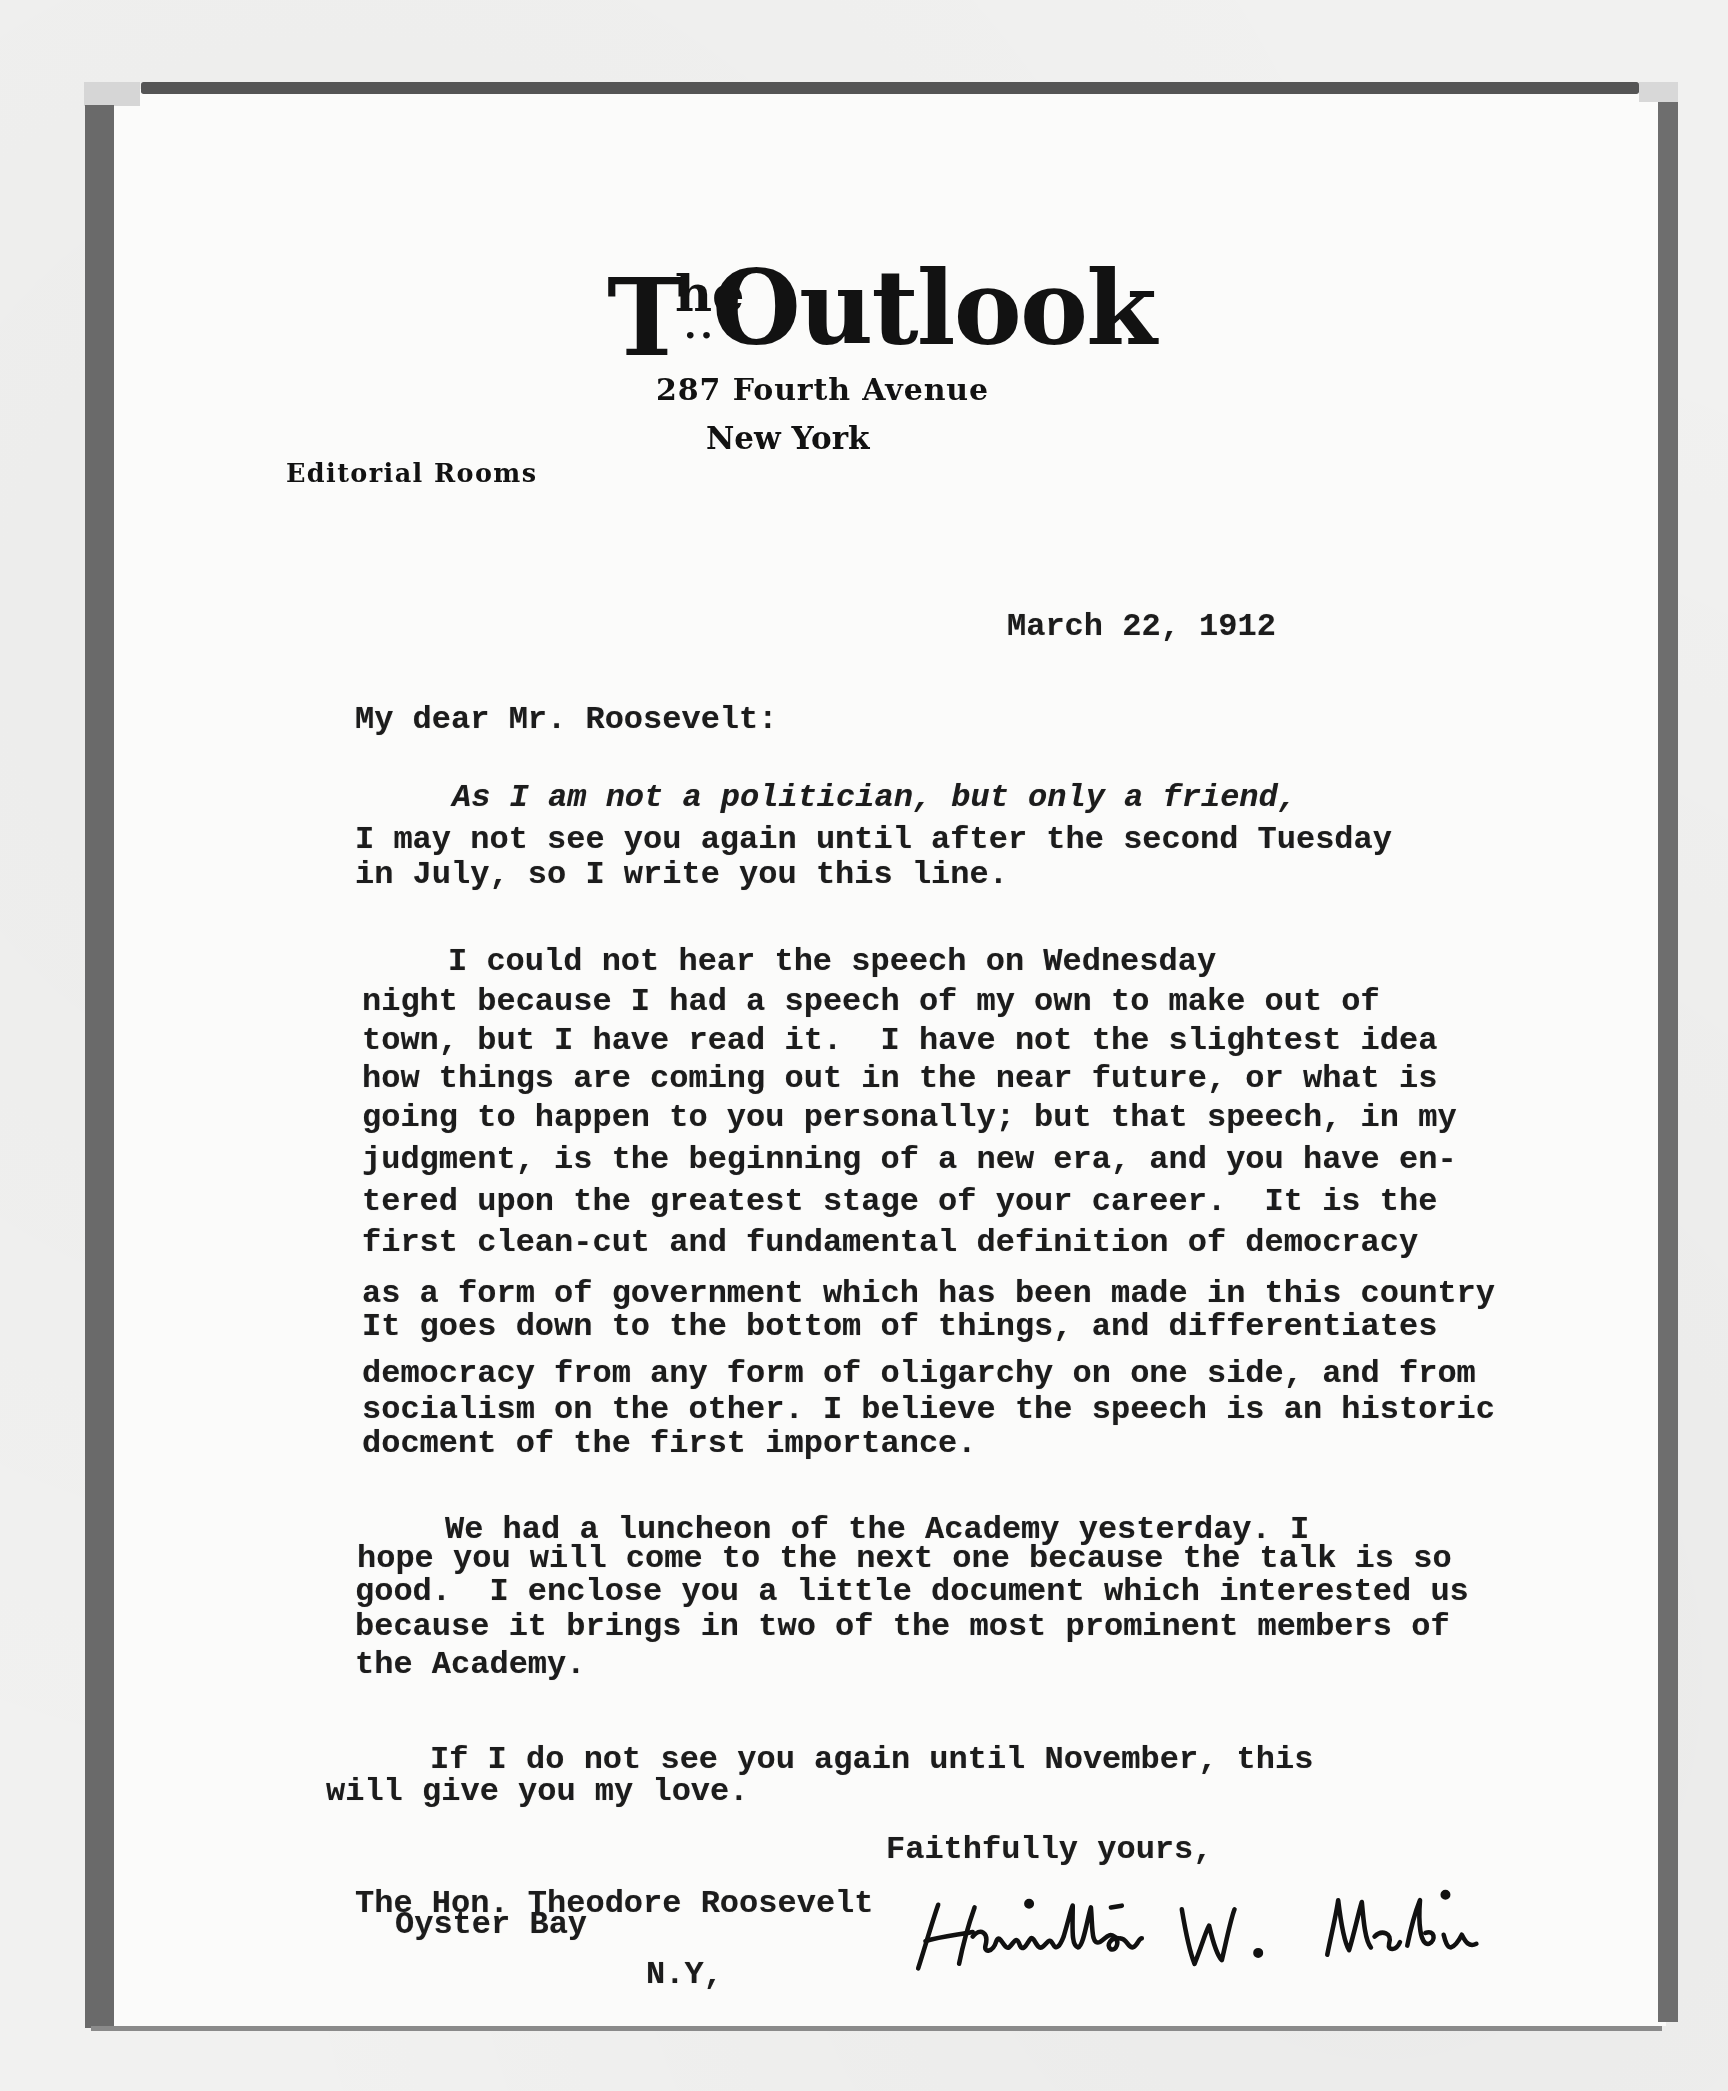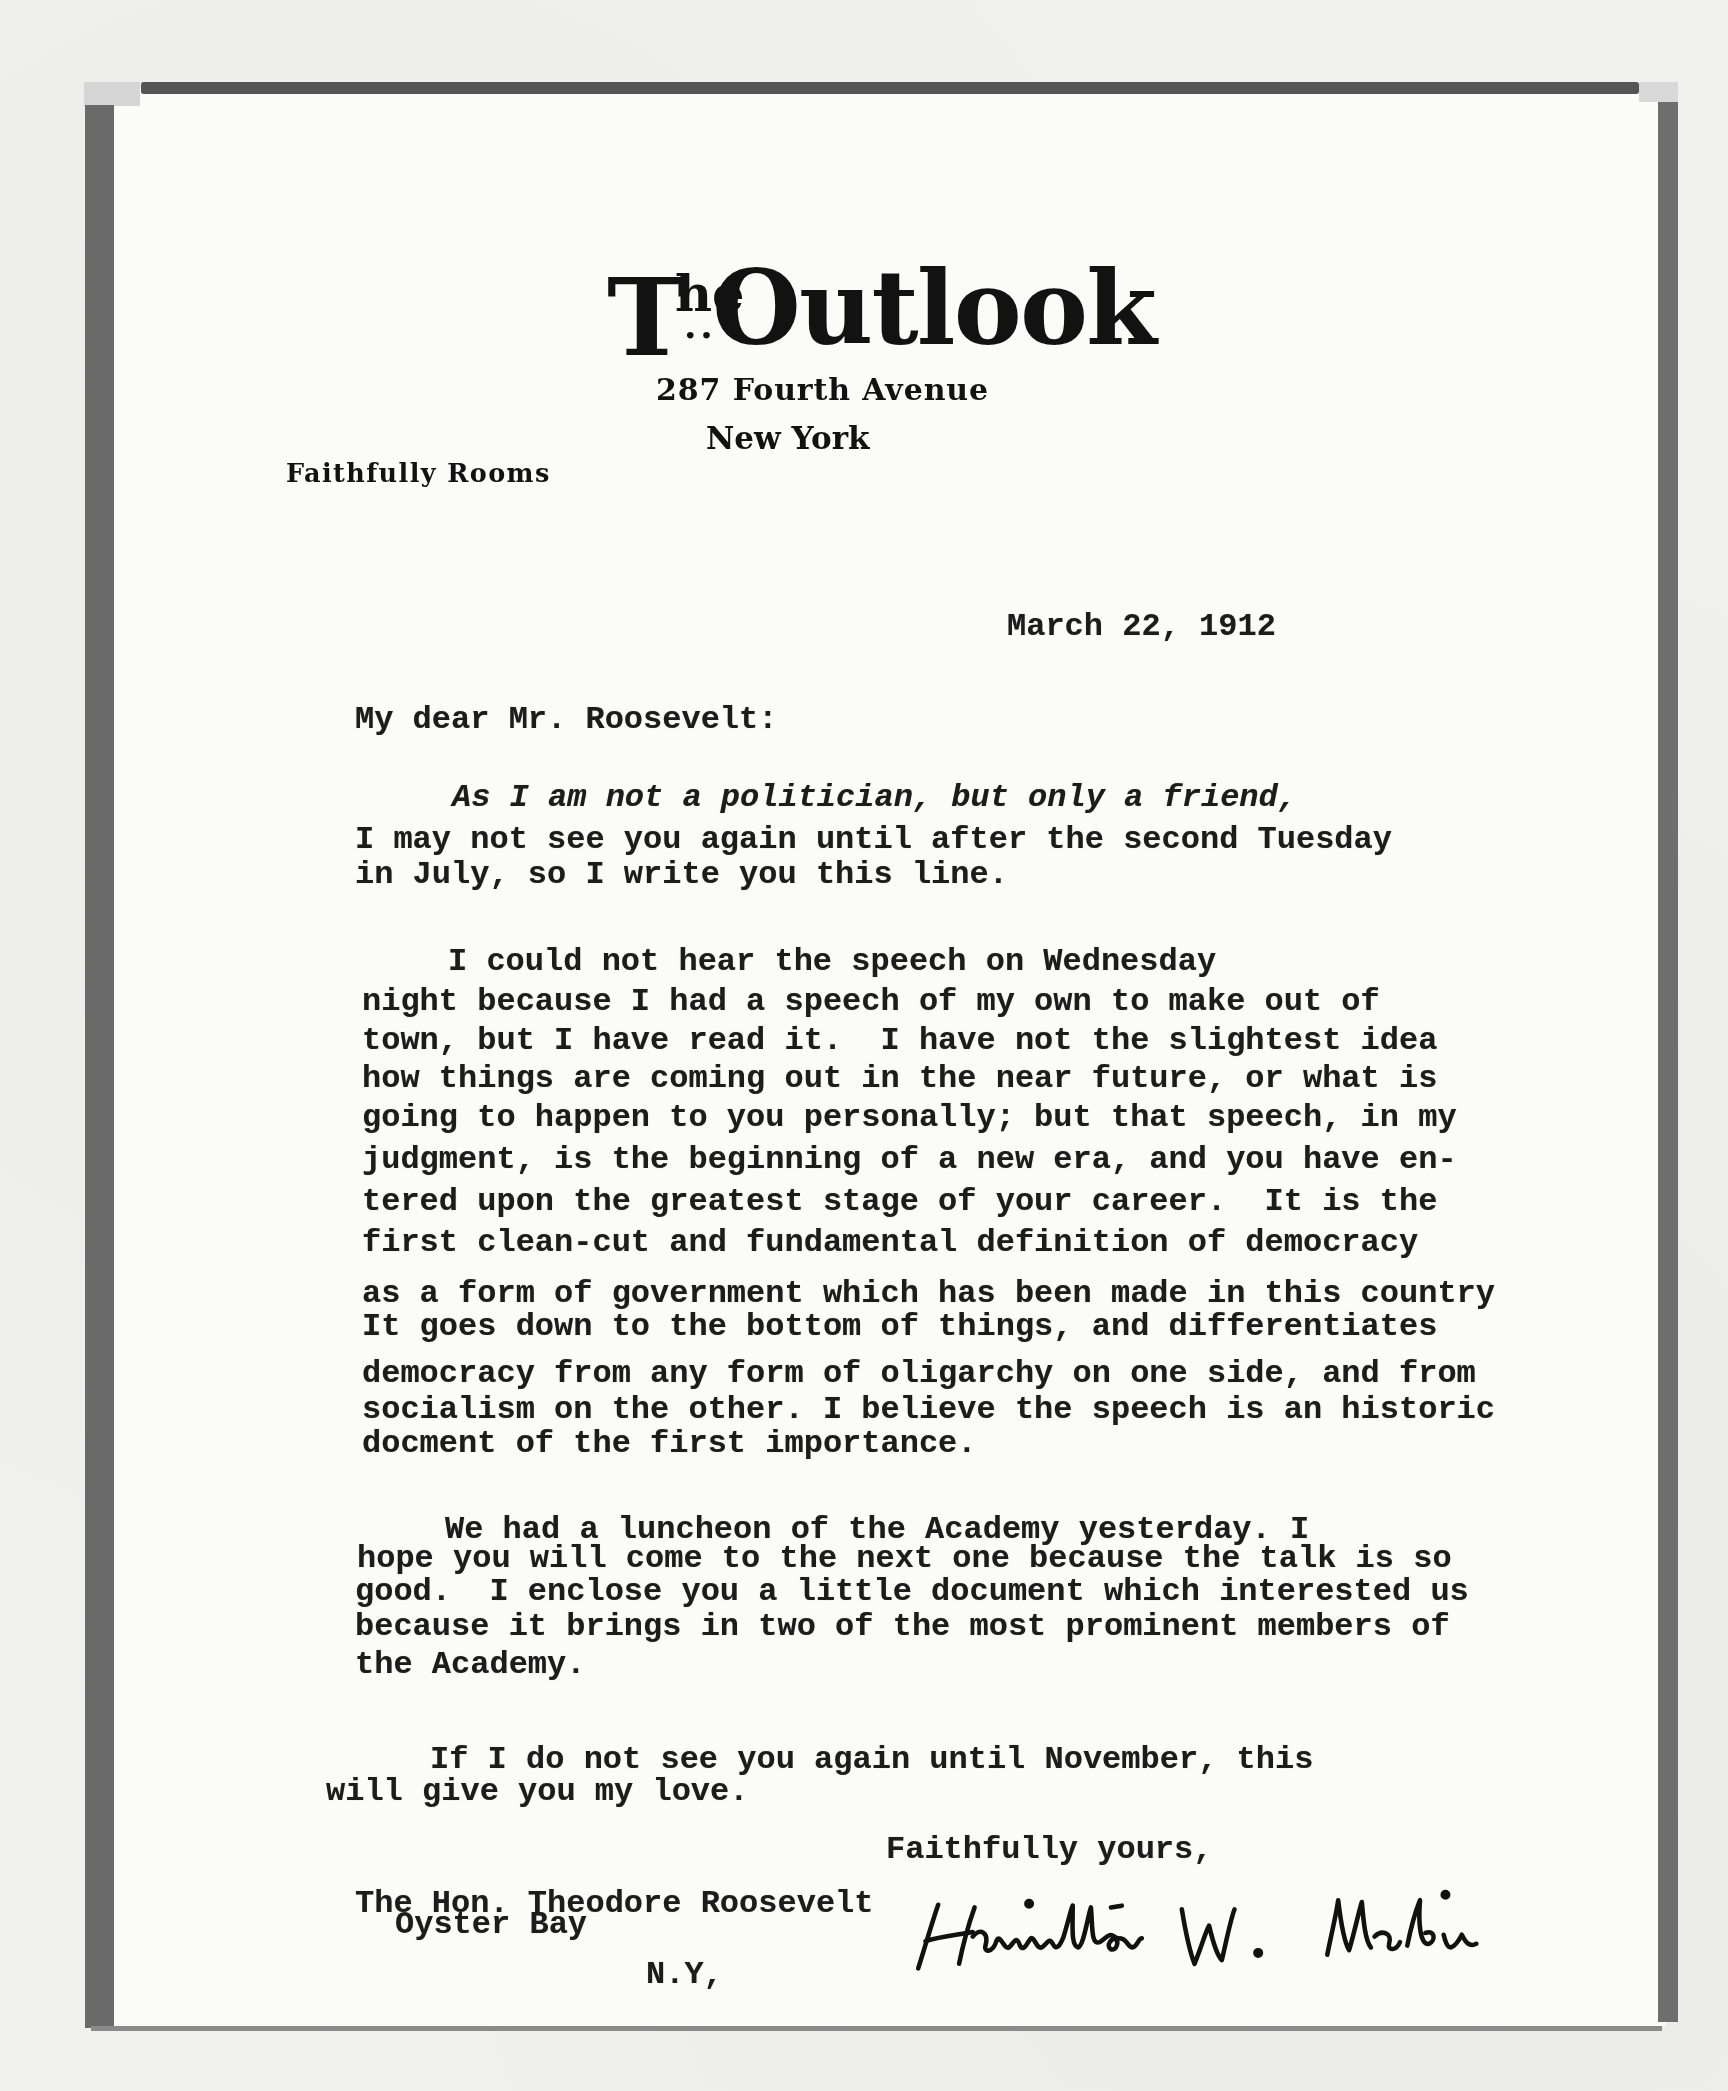--- a/index.html
+++ b/index.html
@@ -54,21 +54,21 @@
 <div class="bar right"></div>
 <div class="bar bottom"></div>
 
 <div>
   <span class="lh logo-the-T" style="left:607px; top:264px;">T</span>
   <span class="lh logo-he" style="left:675px; top:268px;">he</span>
   <span class="lh logo-dots" style="left:684px; top:307px;">..</span>
   <span class="lh logo-outlook" style="left:712px; top:257px;">Outlook</span>
   <span class="lh addr" style="left:656px; top:376px;">287 Fourth Avenue</span>
   <span class="lh nyc" style="left:706px; top:423px;">New York</span>
-  <span class="lh ed" style="left:286px; top:461px;">Faithfully Rooms</span>
+  <span class="lh ed" style="left:286px; top:461px;">Editorial Rooms</span>
 </div>
 
 <span class="tw" style="left:1007px; top:611px;">March 22, 1912</span>
 
 <span class="tw" style="left:355px; top:704px;">My dear Mr. Roosevelt:</span>
 
 <div>
   <span class="tw" style="left:452px; top:782px;font-style:italic;">As I am not a politician, but only a friend,</span>
   <span class="tw" style="left:355px; top:824px;">I may not see you again until after the second Tuesday</span>
   <span class="tw" style="left:355px; top:859px;">in July, so I write you this line.</span>

